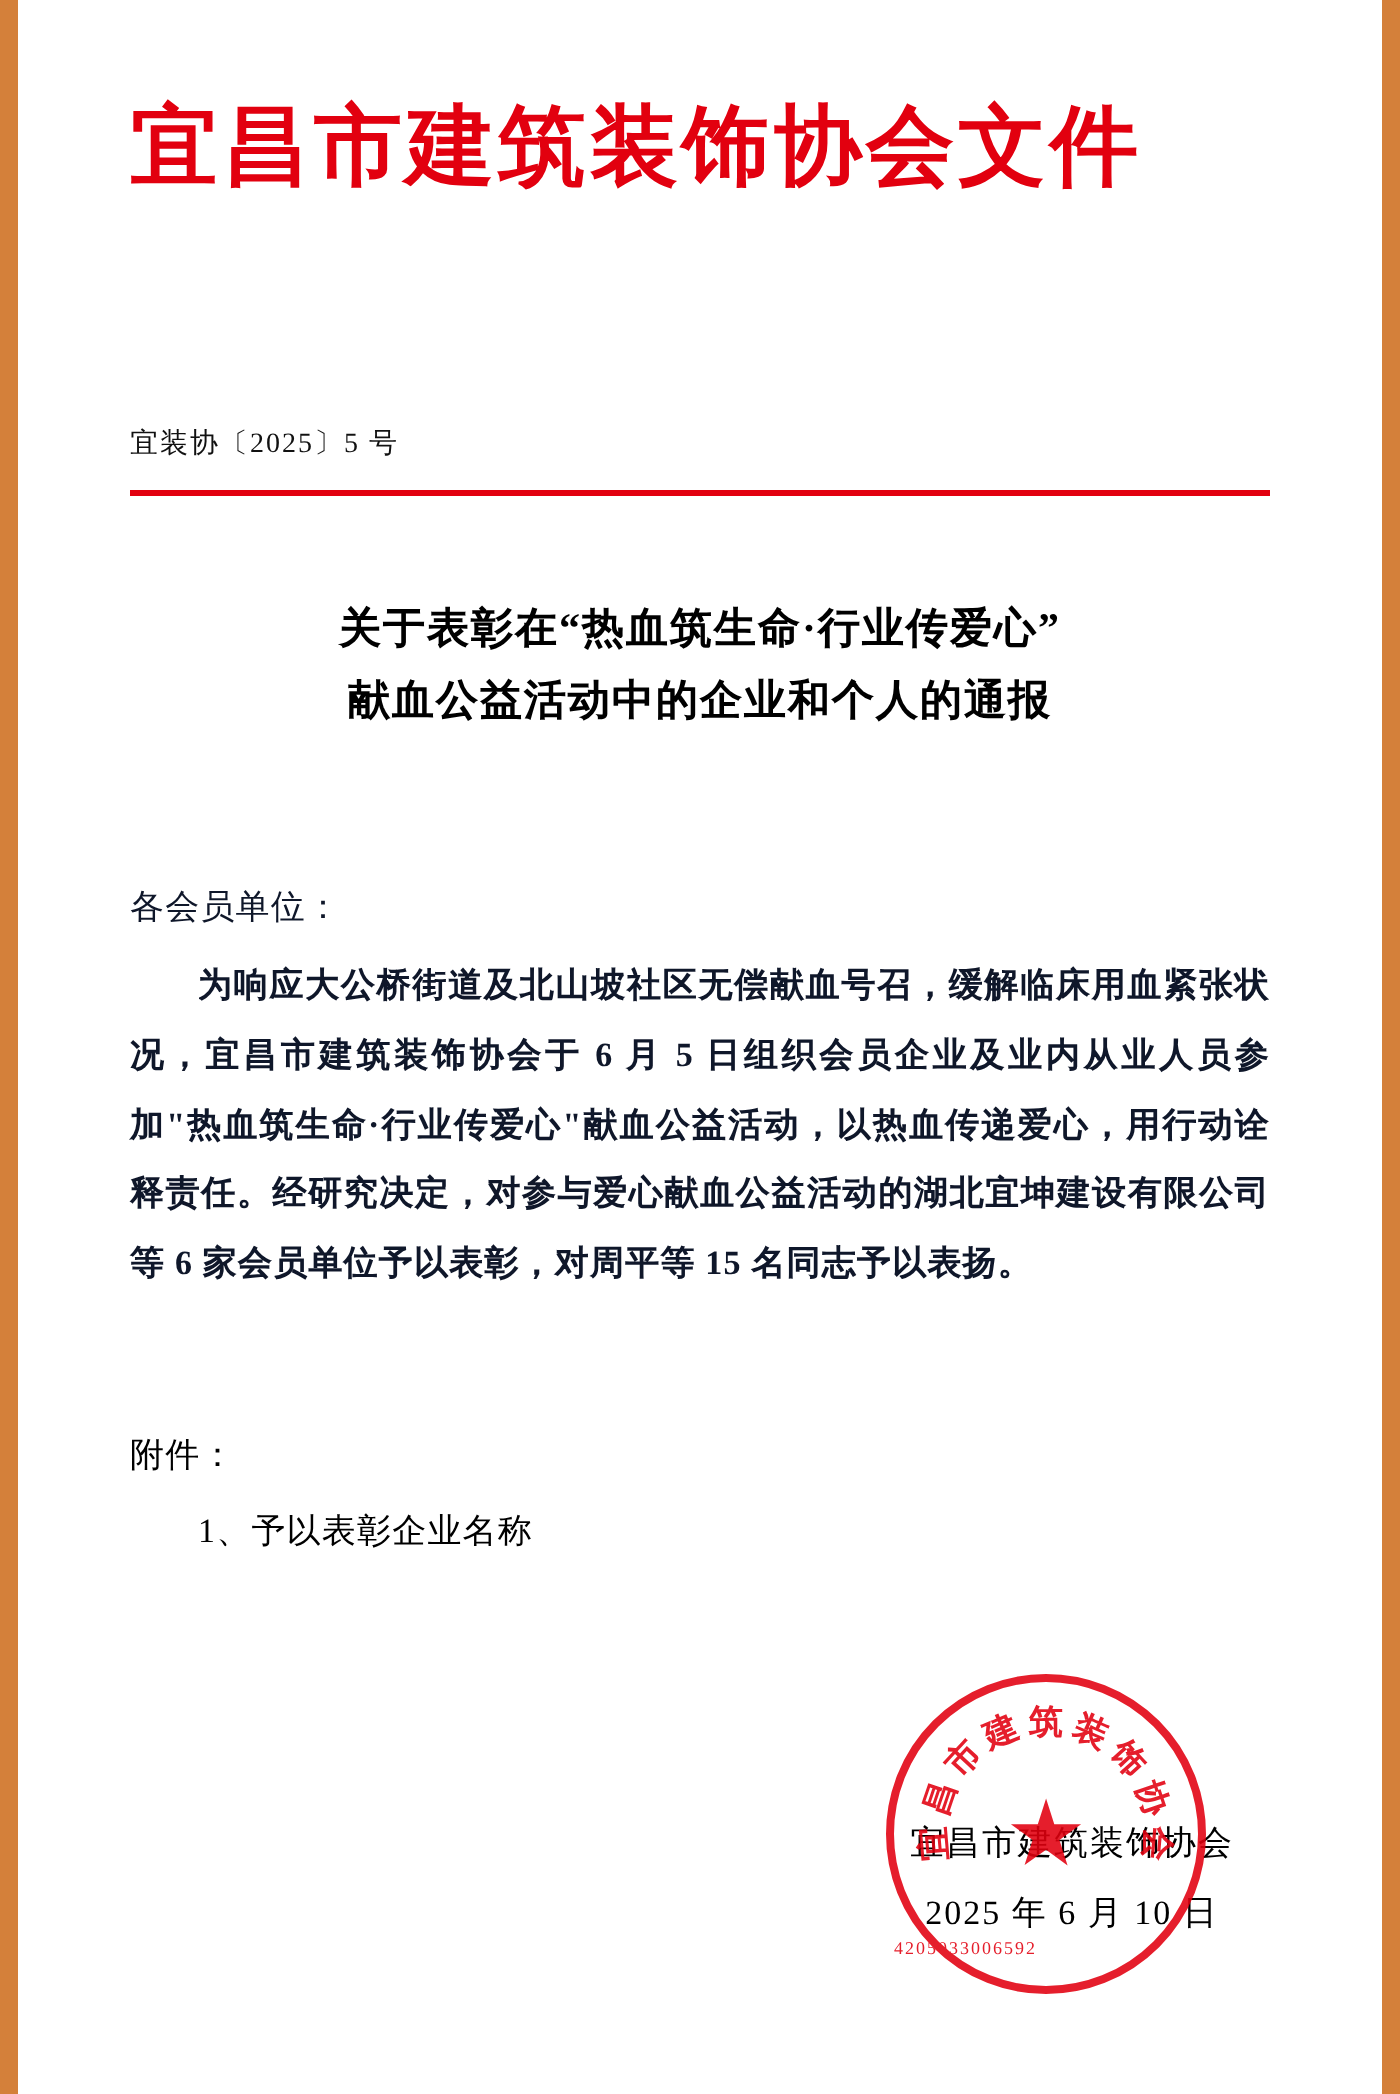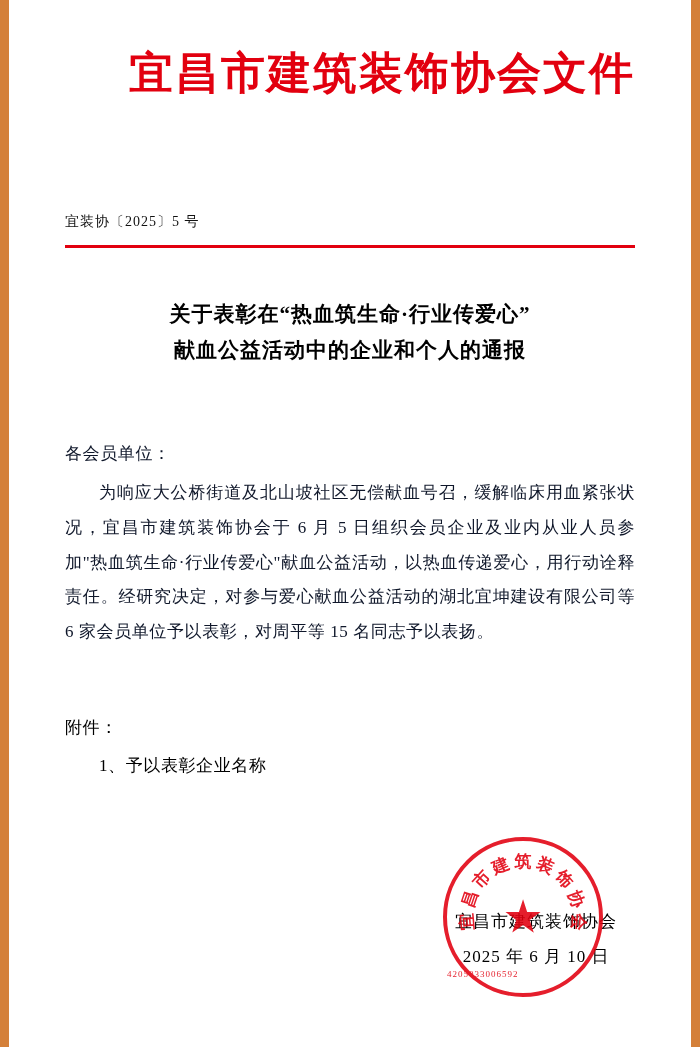--- a/index.html
+++ b/index.html
@@ -26,21 +26,21 @@
   .doc-inner {
     position: relative;
     width: 100%;
     height: 100%;
     box-sizing: border-box;
     padding: 0 56px;
   }
 
   
   .doc-header {
-    text-align: right;
+    text-align: left;
     padding-top: 46px;
   }
   .doc-header .title-red {
     color: #e2000f;
     font-family: "Liberation Serif", "DejaVu Serif", serif;
     font-weight: bold;
     font-size: 44px;
     letter-spacing: 2px;
     line-height: 1.25;
     white-space: nowrap;
@@ -86,20 +86,21 @@
     color: #0f172a;
     letter-spacing: 0.6px;
   }
   .salutation {
     margin: 0 0 4px 0;
   }
   .para {
     margin: 0;
     text-indent: 2em;
     text-align: justify;
+    font-weight: bold;
   }
 
   .attach-label {
     margin-top: 66px;
     font-size: 17px;
     letter-spacing: 0.6px;
   }
   .attach-list {
     margin-top: 10px;
     font-size: 17px;

